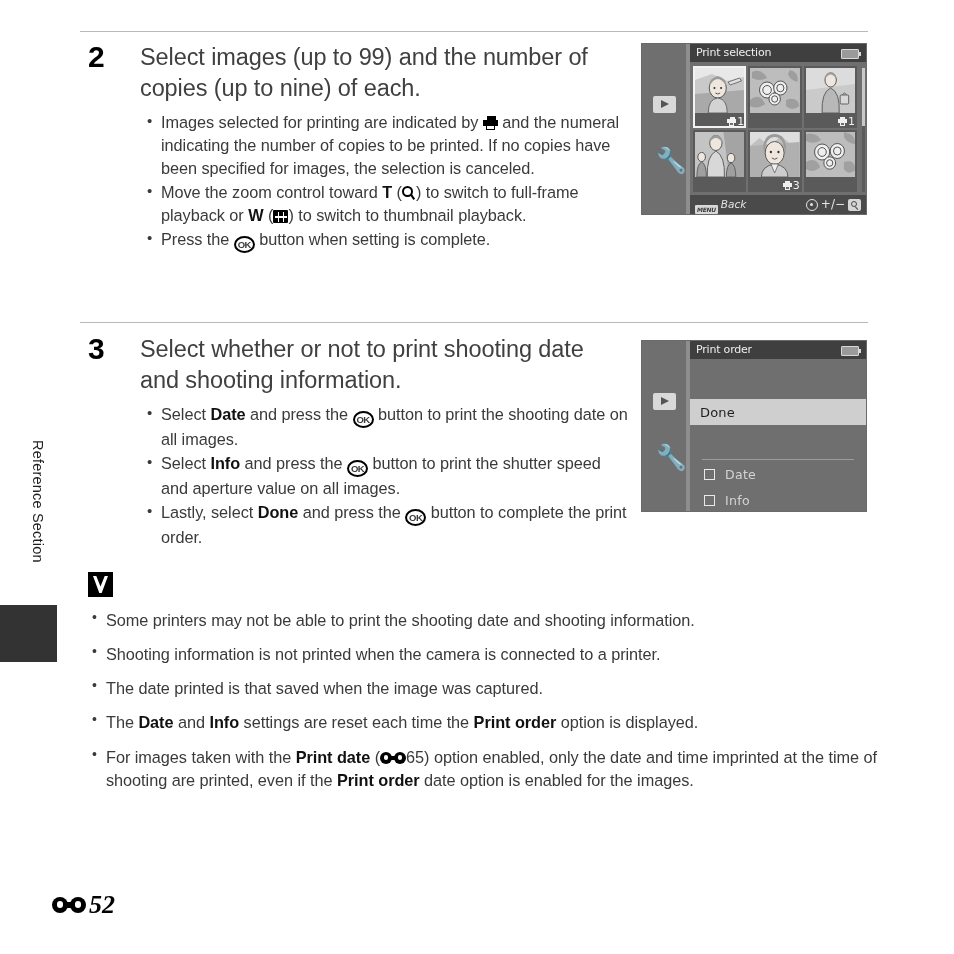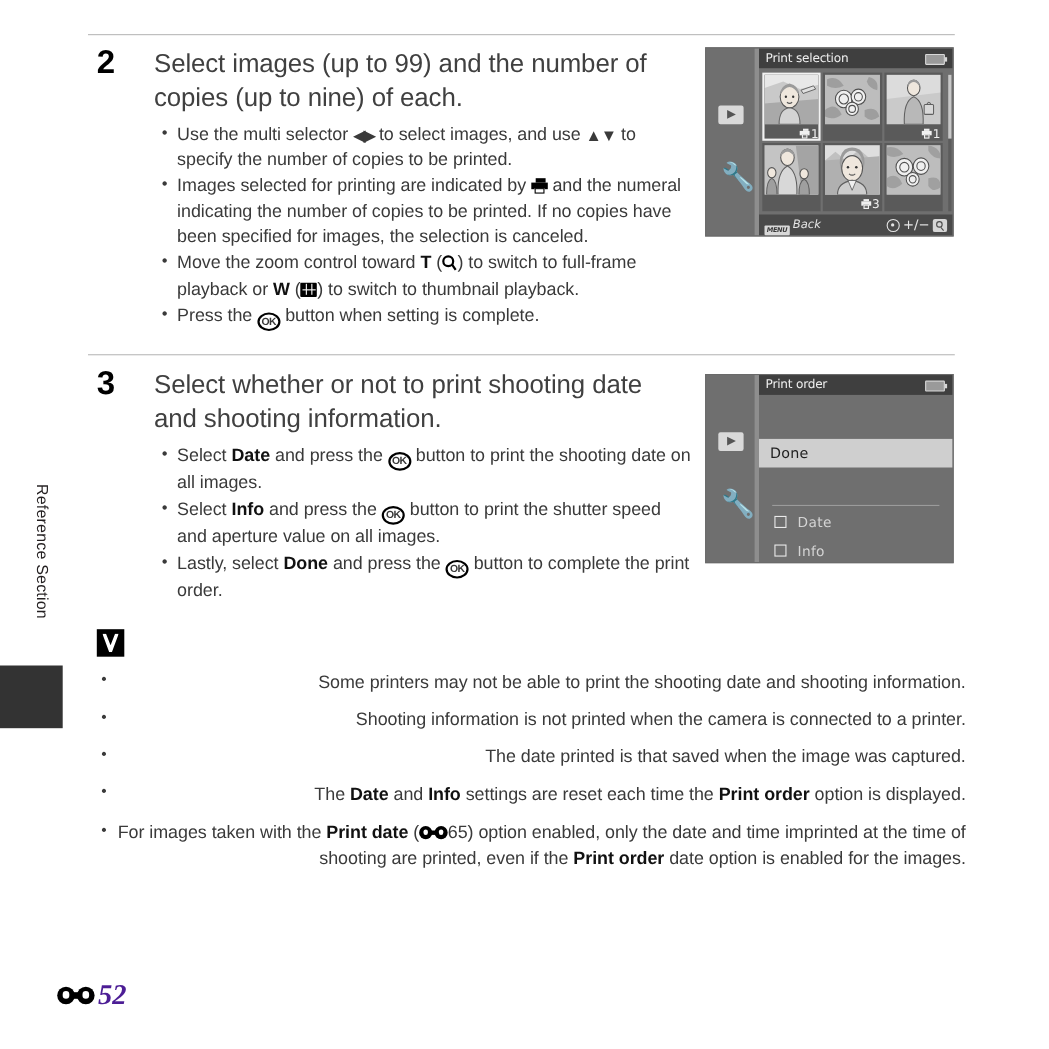--- a/index.html
+++ b/index.html
@@ -52,21 +52,21 @@
     left: 52px; top: 890px;
     display: flex;
     align-items: center;
     gap: 3px;
   }
   .footer-num {
     font-family: "Liberation Serif", serif;
     font-style: italic;
     font-size: 26px;
     font-weight: 700;
-    color: #4c1d95;
+    color: #000000;
   }
 
   
   .step { position: absolute; }
   .step-num {
     position: absolute;
     left: 0; top: 0;
     width: 42px;
     font-size: 30px;
     font-weight: 700;
@@ -224,21 +224,21 @@
   .notes { position: absolute; left: 88px; top: 572px; width: 790px; }
   .notes-head {
     display: flex; align-items: center; gap: 11px;
     margin-bottom: 12px;
   }
   .notes-title {
     font-size: 17px; font-weight: 700; color: #000;
     letter-spacing: -0.15px;
   }
   ul.notes-list {
-    list-style: none; margin: 0; padding: 0 0 0 18px; text-align: right;
+    list-style: none; margin: 0; padding: 0 0 0 18px;
   }
   ul.notes-list > li {
     position: relative;
     font-size: 16.3px;
     line-height: 1.42;
     color: #3a3a3a;
     margin-bottom: 11px;
     letter-spacing: -0.05px;
   }
   ul.notes-list > li::before {
@@ -435,21 +435,20 @@
   <div class="rule rule-mid"></div>
 
   <div class="side-label">Reference Section</div>
   <div class="side-tab"></div>
 
   <div class="step" style="left:88px; top:42px; width:540px;">
     <div class="step-num">2</div>
     <div class="step-body">
       <div class="step-title">Select images (up to 99) and the number of copies (up to nine) of each.</div>
       <ul class="blist">
-          <li>Use the multi selector <span class="g g-lr">◀▶</span> to select images, and use <span class="g g-ud">▲▼</span> to specify the number of copies to be printed.</li>
           <li>Images selected for printing are indicated by <span class="g g-print"><i class="top"></i><i class="body"></i><i class="paper"></i></span> and the numeral indicating the number of copies to be printed. If no copies have been specified for images, the selection is canceled.</li>
           <li>Move the zoom control toward <b>T</b> (<span class="g g-mag"><span class="lens"></span><span class="hand"></span></span>) to switch to full-frame playback or <b>W</b> (<span class="g g-thumb"><i class="v1"></i><i class="v2"></i><i class="h1"></i></span>) to switch to thumbnail playback.</li>
           <li>Press the <span class="g g-ok">OK</span> button when setting is complete.</li>
         </ul>
     </div>
   </div>
 
   <div class="step" style="left:88px; top:334px; width:540px;">
     <div class="step-num">3</div>
     <div class="step-body">

